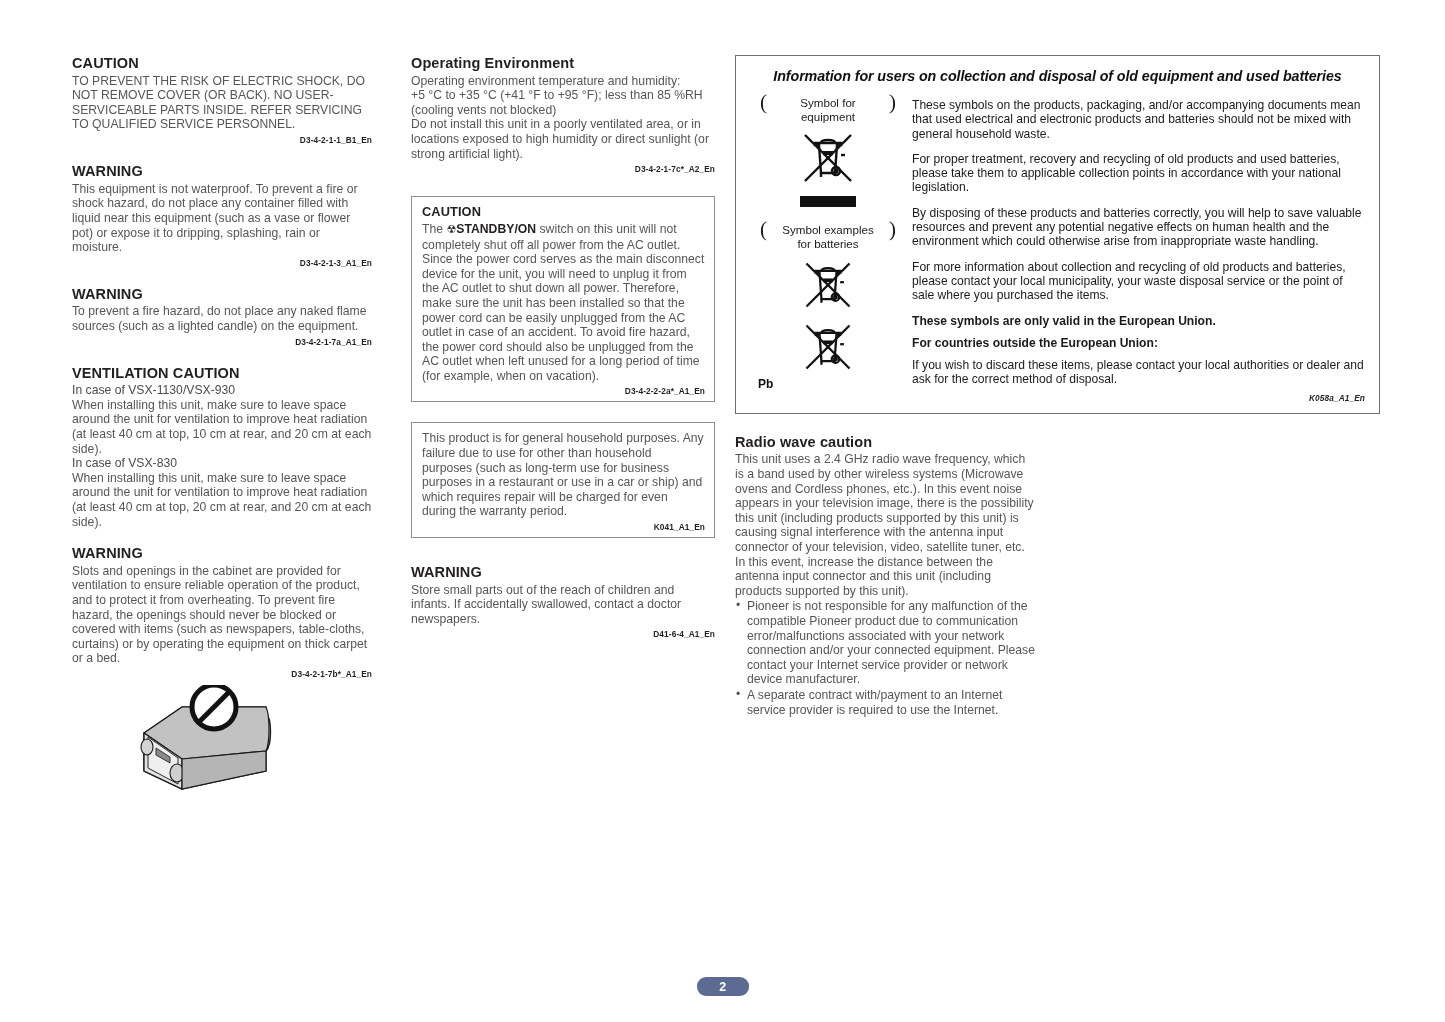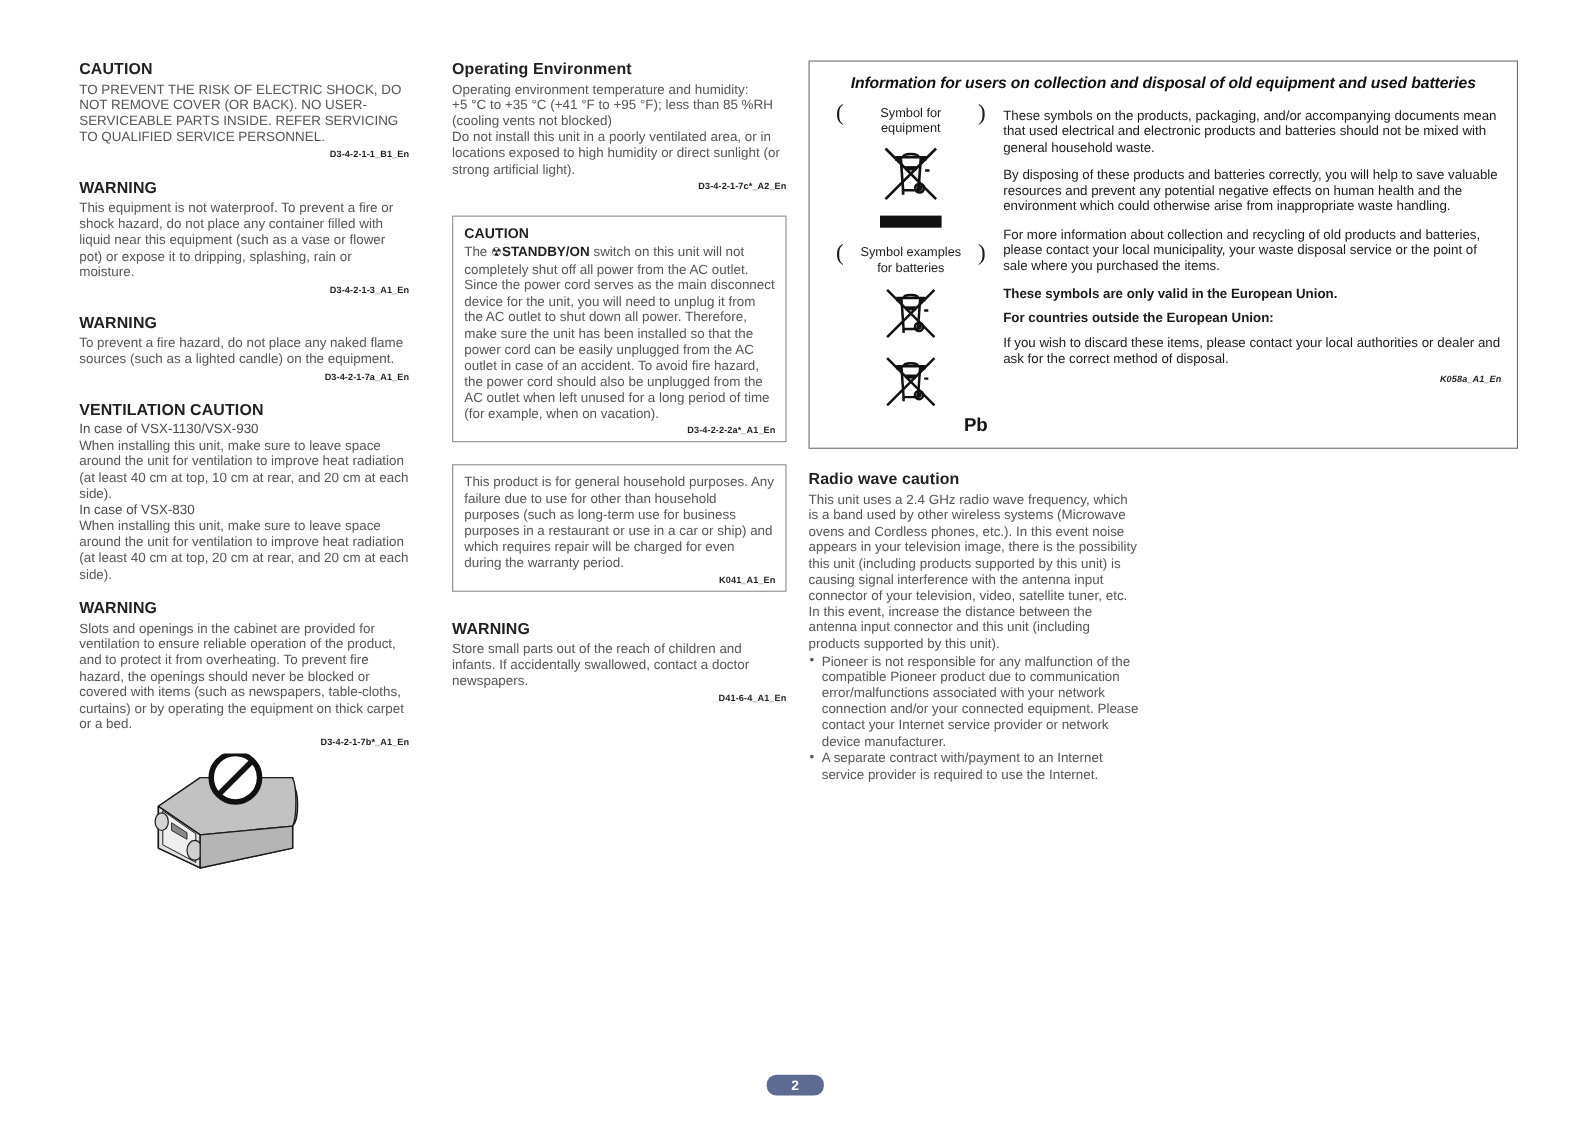--- a/index.html
+++ b/index.html
@@ -74,21 +74,21 @@
     position:absolute;top:-1px;font-size:21px;line-height:15px;color:#1b1b1b;
     font-family:"Liberation Serif",serif;font-weight:300;
   }
   .symlabel .par.l{left:2px;}
   .symlabel .par.r{right:2px;}
   .symwrap{display:flex;justify-content:center;margin:4px 0 0 0;}
   .bar{
     width:56px;height:11px;background:#111;margin:7px auto 0 auto;
   }
   .pb{
-    text-align:right;font-size:17px;font-weight:bold;color:#111;margin-top:1px;
+    text-align:left;font-size:12px;font-weight:bold;color:#111;margin-top:1px;
   }
 
   
   .illus{margin-top:6px;margin-left:48px;}
 
   
   .pagepill{
     position:absolute;left:697px;top:977px;
     width:52px;height:19px;border-radius:9px;
     background:#5d6b93;
@@ -259,20 +259,21 @@
                 <line x1="54" y1="8" x2="8" y2="54"></line>
               </g>
             </svg>
           </div>
           <div class="pb">Pb</div>
 
         </div>
 
         <div class="txt-col">
           <p>These symbols on the products, packaging, and/or accompanying documents mean that used electrical and electronic products and batteries should not be mixed with general household waste.</p>
+          <p>For proper treatment, recovery and recycling of old products and used batteries, please take them to applicable collection points in accordance with your national legislation.</p>
           <p>By disposing of these products and batteries correctly, you will help to save valuable resources and prevent any potential negative effects on human health and the environment which could otherwise arise from inappropriate waste handling.</p>
           <p>For more information about collection and recycling of old products and batteries, please contact your local municipality, your waste disposal service or the point of sale where you purchased the items.</p>
           <p class="b">These symbols are only valid in the European Union.</p>
           <p class="b">For countries outside the European Union:</p>
           <p style="margin-bottom:2px;">If you wish to discard these items, please contact your local authorities or dealer and ask for the correct method of disposal.</p>
           <div class="refcode">K058a_A1_En</div>
         </div>
       </div>
     </div>
 

